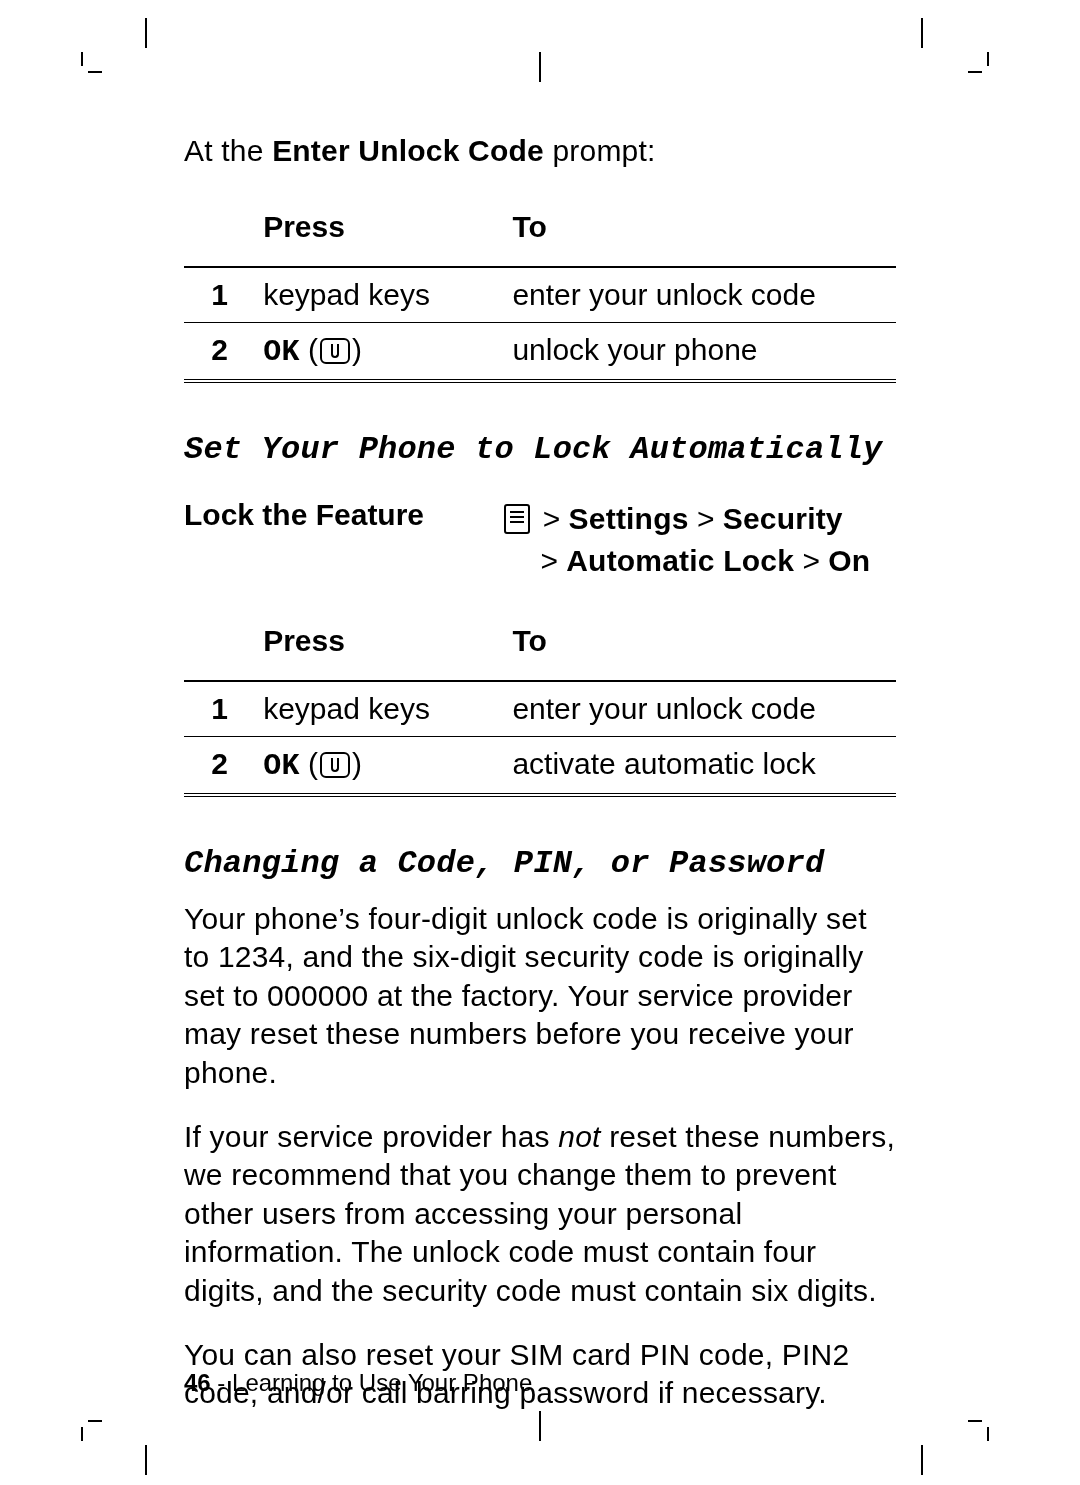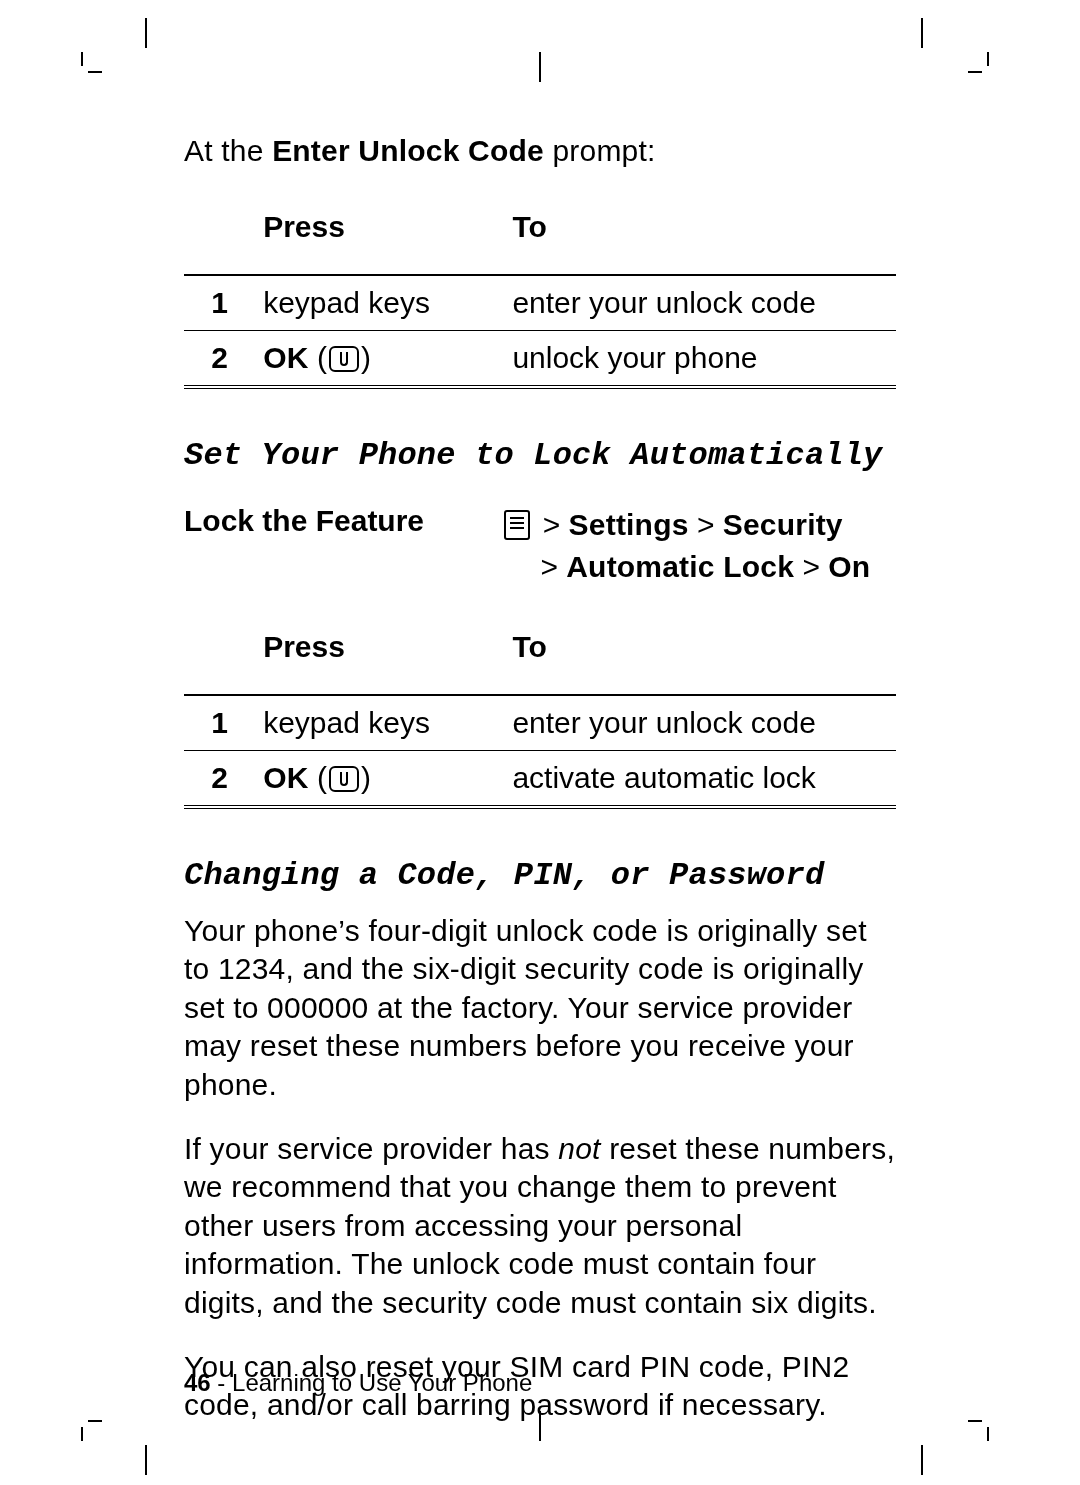--- a/index.html
+++ b/index.html
@@ -12,26 +12,26 @@
   .crop.br{bottom:48px;right:18px}
   .crop.tc{top:48px;left:50%;transform:translateX(-50%)}
   .crop.bc{bottom:48px;left:50%;transform:translateX(-50%)}
   .crop.tl2{top:14px;left:80px}
   .crop.tr2{top:14px;right:92px}
   .crop.bl2{bottom:14px;left:80px}
   .crop.br2{bottom:14px;right:92px}
   .intro-line{font-size:30px;font-family:"Helvetica Neue",Helvetica,Arial,sans-serif;letter-spacing:.2px;margin:0 0 38px 0}
   .intro-line .cond{font-family:"Arial Narrow","Helvetica Neue Condensed","HelveticaNeue-CondensedBold",Arial,sans-serif;font-stretch:condensed;font-weight:900;letter-spacing:.2px}
   .tbl{width:100%;border-collapse:collapse;margin-bottom:48px}
-  .tbl th{text-align:left;font-weight:bold;font-size:30px;font-family:"Helvetica Neue",Helvetica,Arial,sans-serif;padding:4px 8px 30px 8px}
+  .tbl th{text-align:left;font-weight:bold;font-size:30px;font-family:"Helvetica Neue",Helvetica,Arial,sans-serif;padding:4px 8px 22px 8px}
   .tbl th:first-child{width:10%}
   .tbl th.press{width:35%}
   .tbl td{font-size:30px;font-family:"Helvetica Neue",Helvetica,Arial,sans-serif;padding:10px 8px;vertical-align:top}
   .tbl td.num{font-weight:bold;text-align:center}
-  .tbl .cond{font-family:Liberation Sans, sans-serif;font-stretch:condensed;font-weight:900;letter-spacing:.2px}
+  .tbl .cond{font-family:Liberation Mono, monospace;font-stretch:condensed;font-weight:900;letter-spacing:.2px}
   .tbl tr.row1 td{border-top:2px solid #000;border-bottom:1px solid #000}
   .tbl tr.row2 td{border-bottom:4px double #000}
   .key-icon{display:inline-block;width:26px;height:22px;border:2px solid #000;border-radius:6px;vertical-align:-4px;position:relative;margin:0 2px}
   .key-icon::after{content:"";position:absolute;top:4px;bottom:4px;left:9px;right:9px;border:2px solid #000;border-top:none;border-radius:0 0 8px 8px}
   .menu-icon{display:inline-block;width:22px;height:26px;border:2px solid #000;border-radius:3px;vertical-align:-5px;position:relative;margin-right:4px}
   .menu-icon::before{content:"";position:absolute;left:4px;right:4px;top:5px;height:2px;background:#000;box-shadow:0 5px 0 #000,0 10px 0 #000}
   h2{font-family:Liberation Mono, monospace;font-weight:bold;font-style:italic;font-size:32px;margin:0 0 18px 0;letter-spacing:.2px}
   p.body{font-size:30px;font-family:"Helvetica Neue",Helvetica,Arial,sans-serif;margin:0 0 26px 0;line-height:1.28;letter-spacing:.2px}
   .feature-block{display:flex;margin:30px 0 38px 0}
   .feature-label{font-weight:bold;font-size:30px;width:45%;font-family:"Helvetica Neue",Helvetica,Arial,sans-serif}

